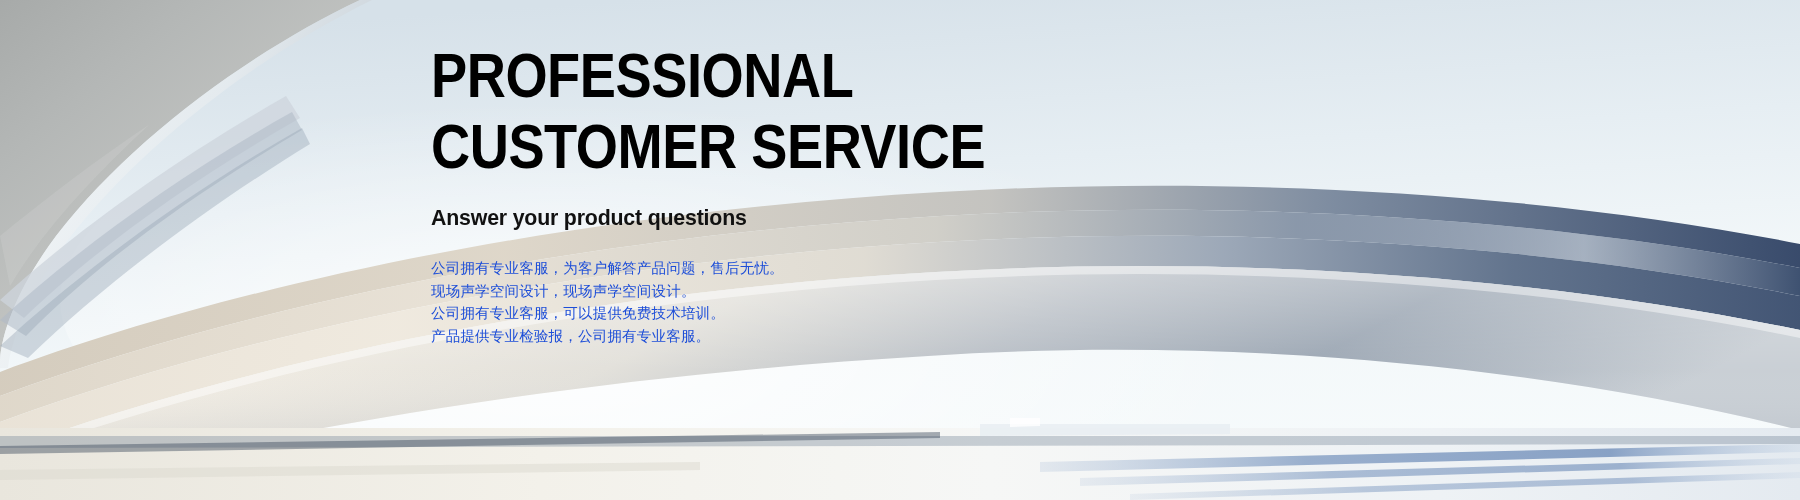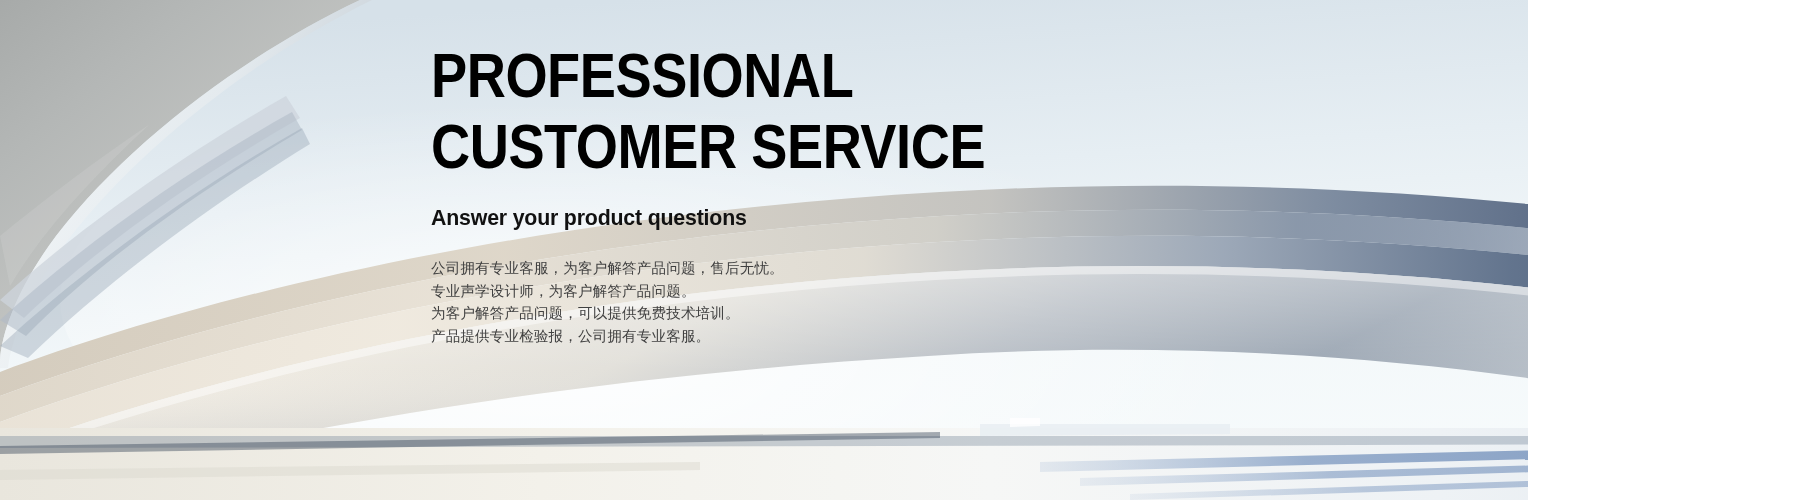--- a/index.html
+++ b/index.html
@@ -6,21 +6,21 @@
     margin: 0;
     padding: 0;
     background: #ffffff;
   }
   body {
     font-family: "Liberation Sans", sans-serif;
   }
 
   .banner {
     position: relative;
-    width: 1528px;
+    width: 1800px;
     height: 500px;
     overflow: hidden;
     background: #dfe8ef;
   }
 
   
   .scene {
     position: absolute;
     inset: 0;
     overflow: hidden;
@@ -68,21 +68,21 @@
     line-height: 26px;
     letter-spacing: -0.2px;
     transform: scaleX(0.97);
     transform-origin: left center;
     white-space: nowrap;
   }
 
   .body-copy {
     margin: 0;
     padding-top: 26px;
-    color: #404040;
+    color: #1d4ed8;
     font-family: "DejaVu Sans", sans-serif;
     font-size: 14.5px;
     line-height: 22.5px;
     letter-spacing: 0.2px;
   }
   .body-copy .line {
     display: block;
     white-space: nowrap;
   }
 </style>
@@ -226,19 +226,19 @@
 
   <div class="content">
 
     <h1 class="headline">PROFESSIONAL</h1>
     <h1 class="headline headline-line-2">CUSTOMER SERVICE</h1>
 
     <p class="subtitle">Answer your product questions</p>
 
     <div class="body-copy">
       <span class="line">公司拥有专业客服，为客户解答产品问题，售后无忧。</span>
-      <span class="line">专业声学设计师，为客户解答产品问题。</span>
-      <span class="line">为客户解答产品问题，可以提供免费技术培训。</span>
+      <span class="line">现场声学空间设计，现场声学空间设计。</span>
+      <span class="line">公司拥有专业客服，可以提供免费技术培训。</span>
       <span class="line">产品提供专业检验报，公司拥有专业客服。</span>
     </div>
 
   </div>
 </div>
 
 </body></html>

